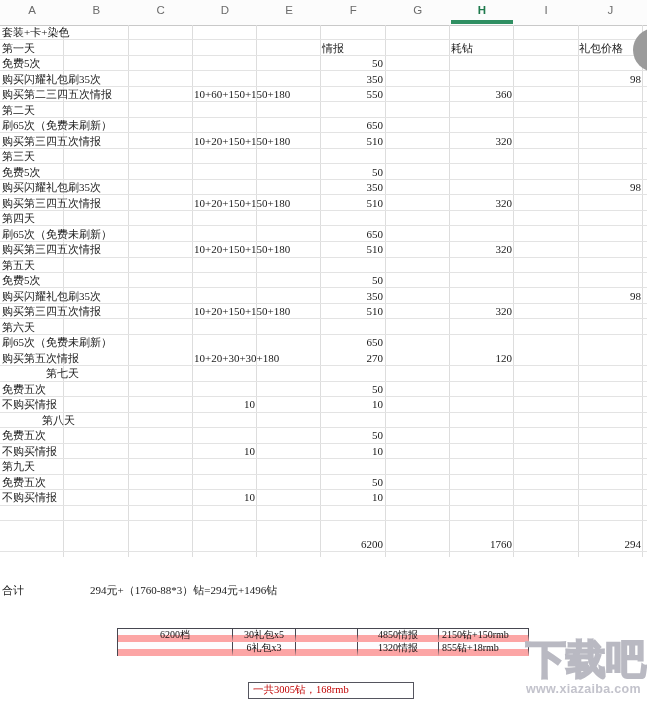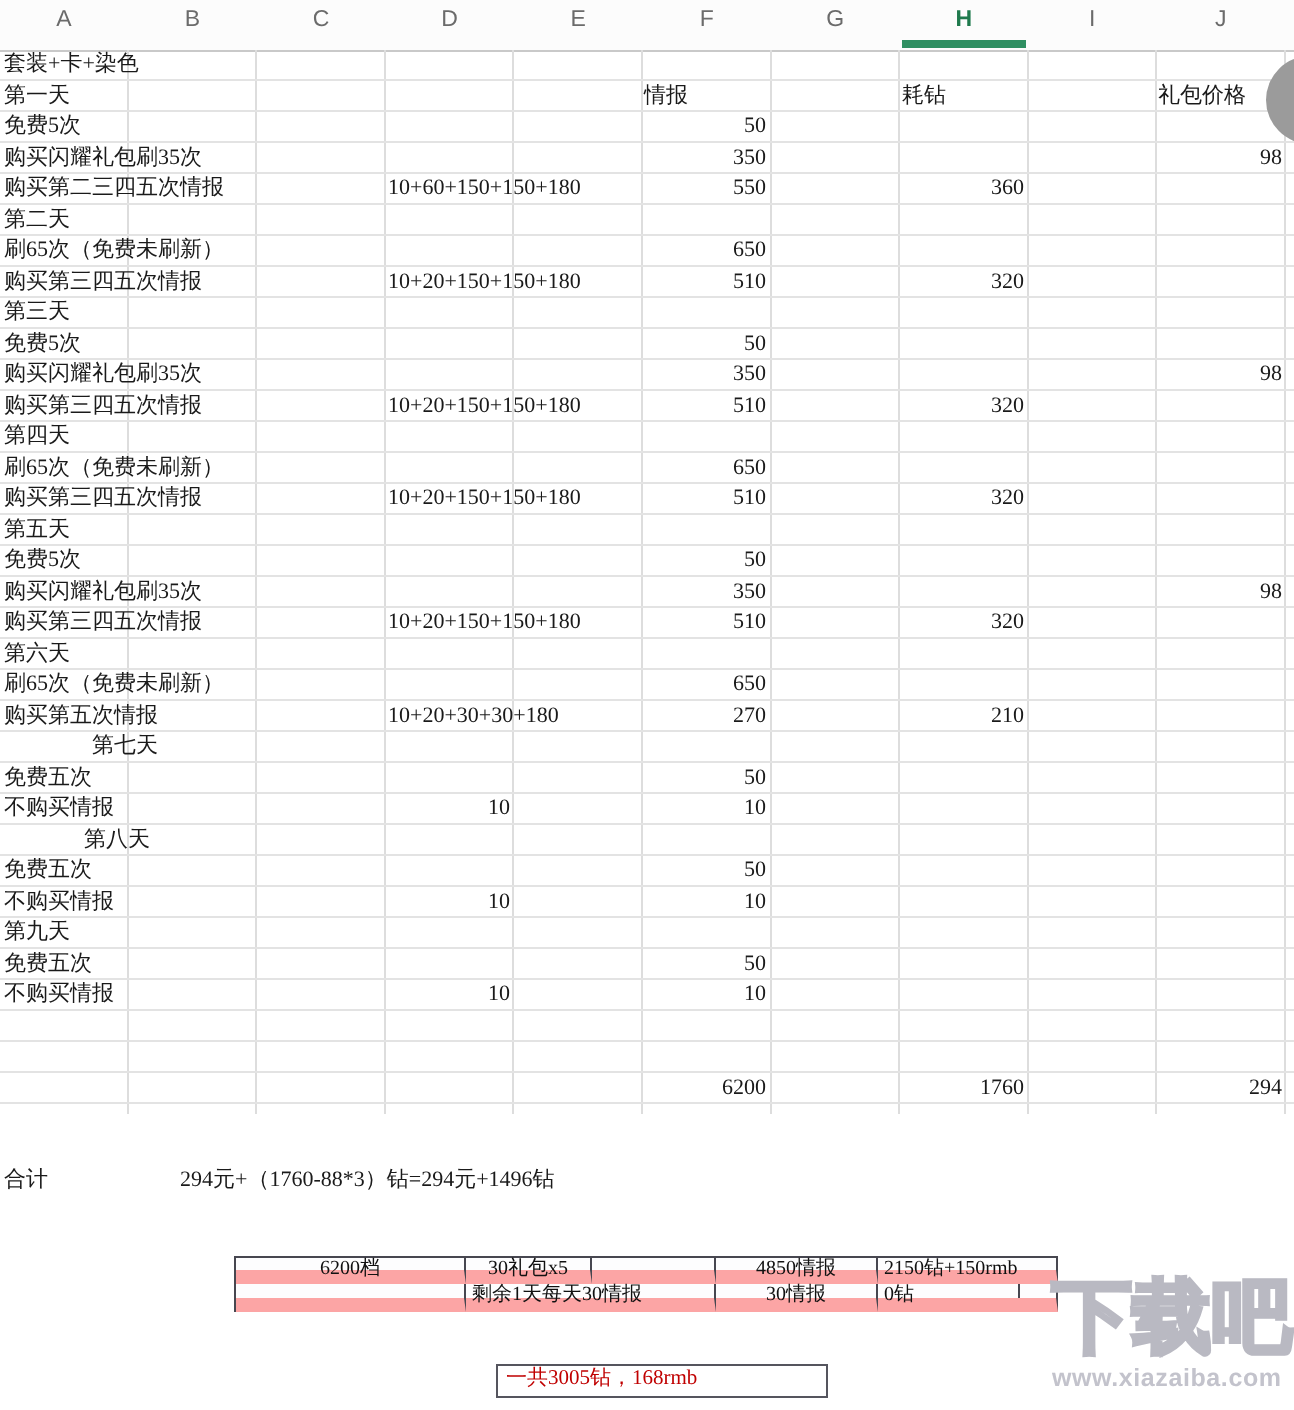--- a/index.html
+++ b/index.html
@@ -118,21 +118,21 @@
       <div class="cell" style="top: 304px; left: 2px;">购买第三四五次情报</div>
       <div class="cell" style="top: 304px; left: 194px;">10+20+150+150+180</div>
       <div class="cell num" style="top: 304px; left: 321px; width: 62px;">510</div>
       <div class="cell num" style="top: 304px; left: 450px; width: 62px;">320</div>
       <div class="cell" style="top: 319.5px; left: 2px;">第六天</div>
       <div class="cell" style="top: 335px; left: 2px;">刷65次（免费未刷新）</div>
       <div class="cell num" style="top: 335px; left: 321px; width: 62px;">650</div>
       <div class="cell" style="top: 350.5px; left: 2px;">购买第五次情报</div>
       <div class="cell" style="top: 350.5px; left: 194px; text-align: right;">10+20+30+30+180</div>
       <div class="cell num" style="top: 350.5px; left: 321px; width: 62px;">270</div>
-      <div class="cell num" style="top: 350.5px; left: 450px; width: 62px;">210</div>
+      <div class="cell num" style="top: 350.5px; left: 450px; width: 62px;">120</div>
       <div class="cell" style="top: 366px; left: 2px; margin-left: 44px;">第七天</div>
       <div class="cell" style="top: 381.5px; left: 2px;">免费五次</div>
       <div class="cell num" style="top: 381.5px; left: 321px; width: 62px;">50</div>
       <div class="cell" style="top: 397px; left: 2px;">不购买情报</div>
       <div class="cell num" style="top: 397px; left: 193px; width: 62px;">10</div>
       <div class="cell num" style="top: 397px; left: 321px; width: 62px;">10</div>
       <div class="cell" style="top: 412.5px; left: 2px; margin-left: 40px;">第八天</div>
       <div class="cell" style="top: 428px; left: 2px;">免费五次</div>
       <div class="cell num" style="top: 428px; left: 321px; width: 62px;">50</div>
       <div class="cell" style="top: 443.5px; left: 2px;">不购买情报</div>
@@ -154,23 +154,24 @@
   <div class="stable">
     <div class="srow">
       <div class="scell c1">6200档</div>
       <div class="scell c2">30礼包x5</div>
       <div class="scell c3"></div>
       <div class="scell c4">4850情报</div>
       <div class="scell c5">2150钻+150rmb</div>
     </div>
     <div class="srow">
       <div class="scell c1"></div>
-      <div class="scell c23">剩余1天每天30情报</div>
-      <div class="scell c4">30情报</div>
-      <div class="scell c5 split">0钻</div>
+      <div class="scell c2">6礼包x3</div>
+      <div class="scell c3"></div>
+      <div class="scell c4">1320情报</div>
+      <div class="scell c5">855钻+18rmb</div>
     </div>
   </div>
 
   <div class="rbox">一共3005钻，168rmb</div>
 
   <div class="wm">
     <div class="wm-logo">下载吧</div>
     <div class="wm-url">www.xiazaiba.com</div>
   </div>
 

